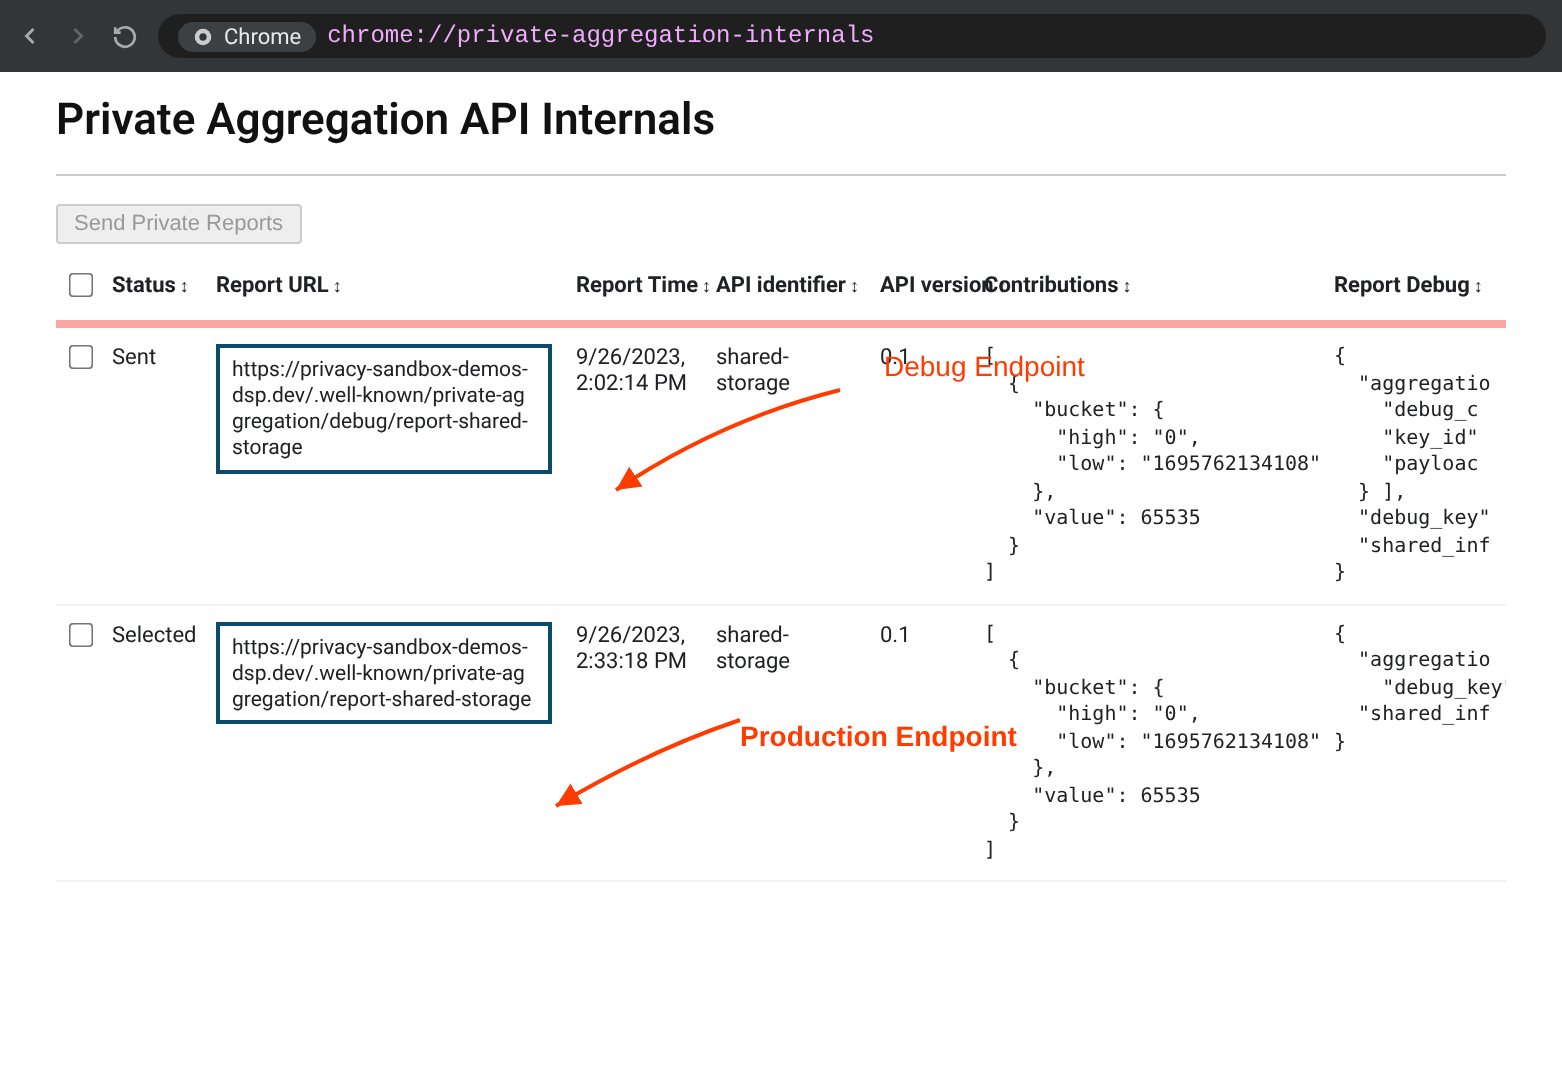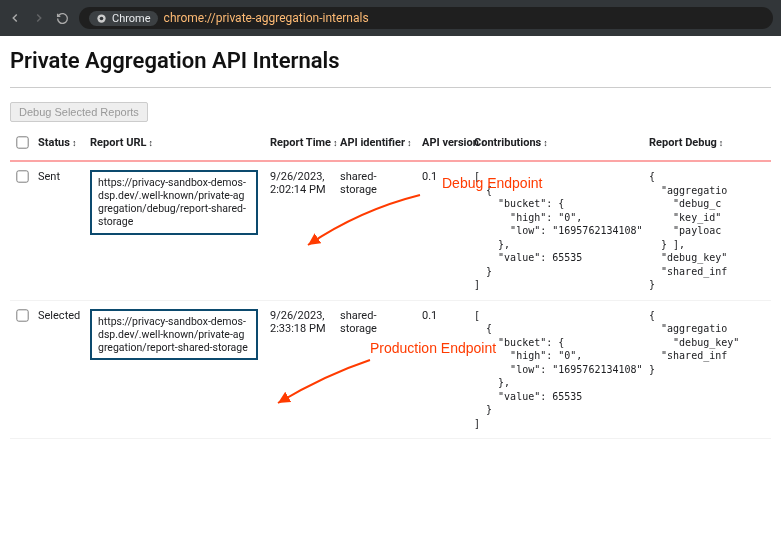--- a/index.html
+++ b/index.html
@@ -37,23 +37,23 @@
     color: #e8eaed;
     font-size: 12px;
   }
   .omnibox .chip {
     display: flex; align-items: center; gap: 5px;
     background: #3c4043;
     border-radius: 10px;
     padding: 1px 7px;
     font-size: 11px;
   }
-  .url-rest { color: #fdba74; }
-  
-  .page { padding: 12px 10px; }
+  .url-rest { color: #f0abfc; font-family: Liberation Mono, monospace; }
+  
+  .page { padding: 12px 28px; }
   h1 { font-size: 22px; font-weight: 600; margin-bottom: 14px; color:#111; }
   .btn-row { display: flex; gap: 18px; margin-bottom: 10px; }
   .btn {
     border: 1px solid #aaa;
     background: #f8f8f8;
     border-radius: 3px;
     padding: 3px 10px;
     font-size: 11px;
     cursor: pointer;
   }
@@ -68,21 +68,21 @@
     border-radius: 2px;
     margin-bottom: 6px;
   }
   
   table { width: 100%; border-collapse: collapse; table-layout: fixed; }
   thead th {
     text-align: left;
     font-size: 11px;
     font-weight: 700;
     padding: 8px 6px;
-    border-bottom: 2px solid #fca5a5;
+    border-bottom: 4px solid #fca5a5;
     vertical-align: top;
     white-space: nowrap;
   }
   thead th .sort { font-size: 9px; margin-left: 2px; }
   tbody td {
     font-size: 11px;
     padding: 8px 6px;
     vertical-align: top;
     border-bottom: 1px solid #f2f2f2;
   }
@@ -140,21 +140,21 @@
         </svg>
       <span>Chrome</span>
     </span>
     <span class="url-rest">chrome://private-aggregation-internals</span>
   </div>
 </div>
 
 <div class="page">
   <h1>Private Aggregation API Internals</h1>
   <hr class="sep">
-  <button class="send-btn" disabled="">Debug Selected Reports</button>
+  <button class="send-btn" disabled="">Send Private Reports</button>
 
   <table>
     <colgroup>
       <col style="width:22px">
       <col style="width:52px">
       <col style="width:180px">
       <col style="width:70px">
       <col style="width:82px">
       <col style="width:52px">
       <col style="width:175px">
@@ -232,21 +232,21 @@
 <div class="anno-label" style="left:442px; top:175px;">Debug Endpoint</div>
 <svg class="arrow" style="left:300px; top:190px;" width="130" height="65">
   <defs>
       <marker id="ah1" markerWidth="8" markerHeight="8" refX="6" refY="3" orient="auto">
         <path d="M0,0 L6,3 L0,6 Z" fill="#ff3b00"></path>
       </marker>
     </defs>
   <path d="M120,5 Q60,20 8,55" stroke="#ff3b00" stroke-width="2" fill="none" marker-end="url(#ah1)"></path>
 </svg>
 
-<div class="anno-label" style="left:370px; top:340px;">Production Endpoint</div>
+<div class="anno-label" style="left:370px; top:360px;font-weight:bold;">Production Endpoint</div>
 <svg class="arrow" style="left:270px; top:355px;" width="110" height="55">
   <defs>
       <marker id="ah2" markerWidth="8" markerHeight="8" refX="6" refY="3" orient="auto">
         <path d="M0,0 L6,3 L0,6 Z" fill="#ff3b00"></path>
       </marker>
     </defs>
   <path d="M100,5 Q55,20 8,48" stroke="#ff3b00" stroke-width="2" fill="none" marker-end="url(#ah2)"></path>
 </svg>
 
 </body></html>

